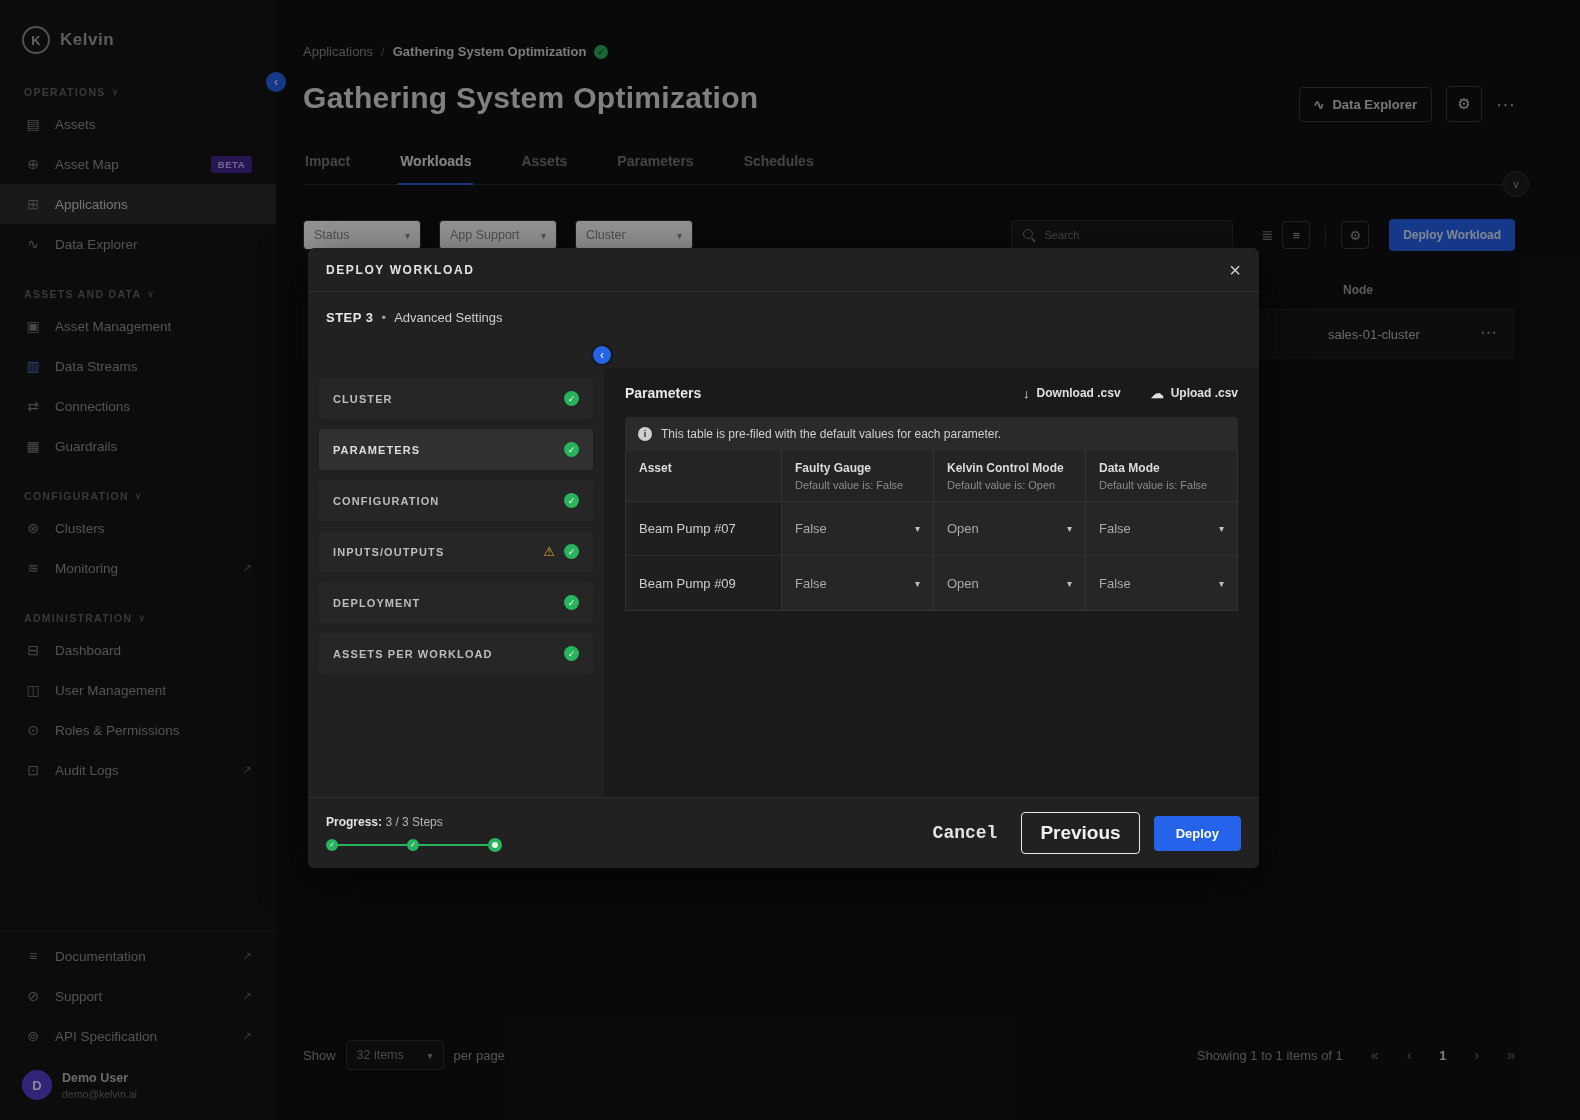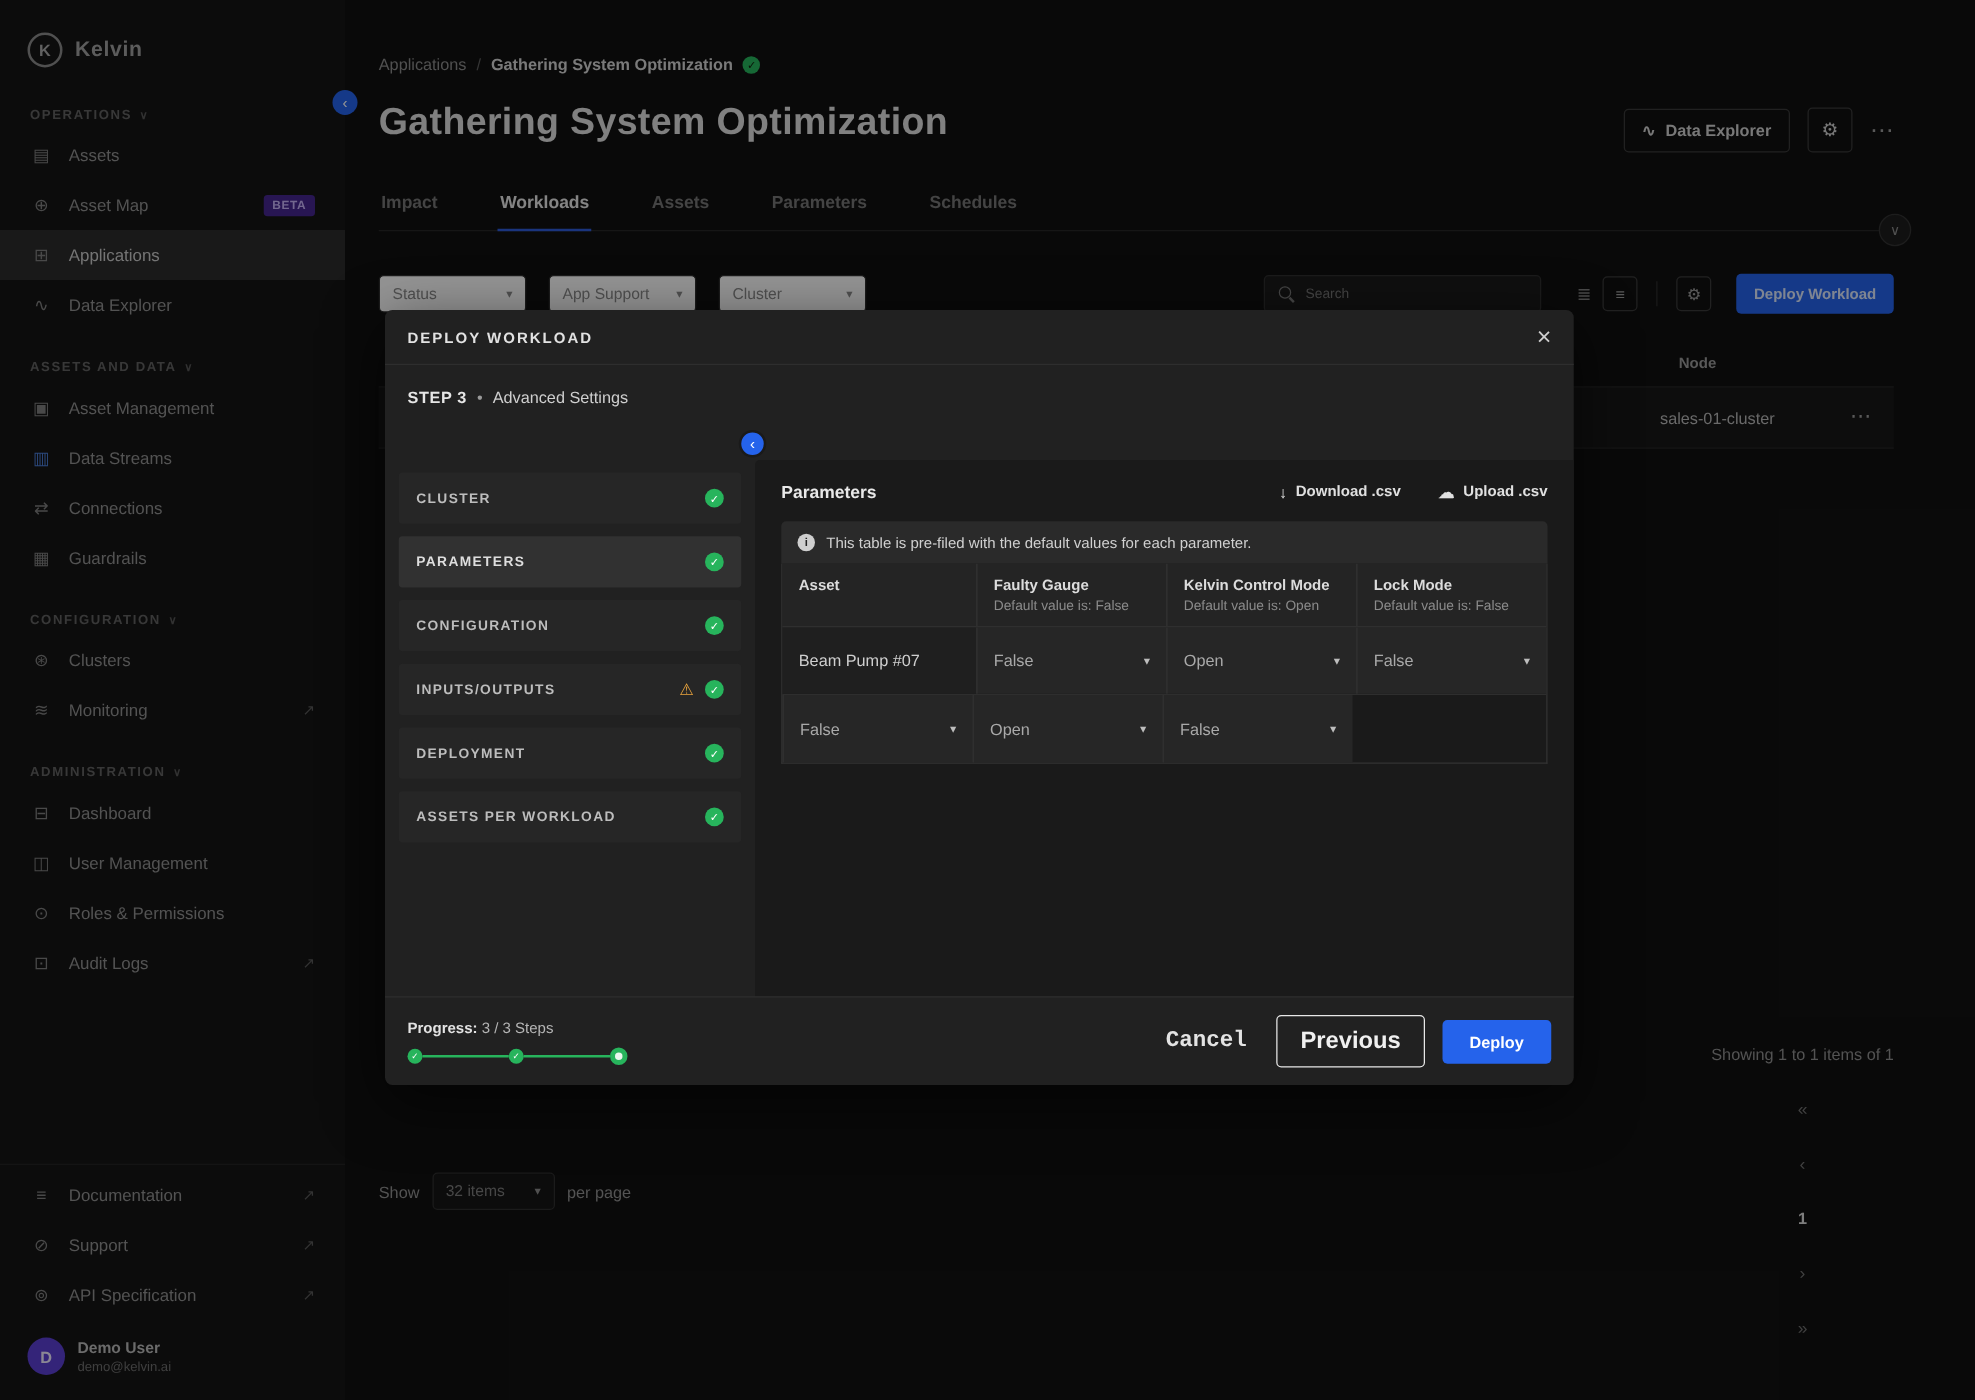--- a/index.html
+++ b/index.html
@@ -62,21 +62,21 @@
 
   .wtable { margin-top:20px; position:relative; }
   .wtable-header { height:38px; position:relative; }
   .wtable-node { position:absolute; left:1040px; top:12px; font-size:12px; font-weight:bold; color:#9a9a9a; }
   .wtable-row { height:50px; background:#181818; border-top:1px solid #242424; border-bottom:1px solid #242424; position:relative; cursor:pointer; }
   .wtable-cell-node { position:absolute; left:1025px; top:17px; font-size:13px; color:#b5b5b5; }
   .wtable-more { position:absolute; right:18px; top:12px; color:#9a9a9a; font-size:17px; background:none; border:none; cursor:pointer; font-family:inherit; }
 
   .page-footer { position:absolute; left:27px; right:65px; bottom:50px; display:flex; align-items:center; font-size:13px; color:#8f8f8f; }
   .ipp-box { margin:0 10px; width:98px; height:30px; border:1px solid #2f2f2f; border-radius:4px; display:flex; align-items:center; justify-content:space-between; padding:0 10px; color:#7a7a7a; font-size:12.5px; cursor:pointer; background:#151515; }
-  .pf-right { margin-left:auto; display:flex; align-items:center; gap:28px;flex-direction:column; }
+  .pf-right { margin-left:auto; display:flex; align-items:center; gap:28px; }
   .pg-btn { color:#6f6f6f; font-size:14px; background:none; border:none; cursor:pointer; font-family:inherit; }
   .pg-current { color:#d8d8d8; font-weight:bold; font-size:13px; }
 
   
   .overlay { position:absolute; inset:0; background:rgba(0,0,0,.42); z-index:10; }
   .modal { position:absolute; left:308px; top:248px; width:951px; height:620px; background:#212121; border-radius:6px; z-index:20; box-shadow:0 14px 48px rgba(0,0,0,.6); }
   .modal-header { height:44px; border-bottom:1px solid #2e2e2e; display:flex; align-items:center; padding:0 18px; }
   .modal-title { font-size:12px; font-weight:bold; letter-spacing:1.6px; color:#e2e2e2; }
   .modal-close { margin-left:auto; background:none; border:none; color:#cfcfcf; font-size:20px; cursor:pointer; line-height:1; font-family:inherit; }
   .modal-steprow { padding:18px 18px 0; display:flex; align-items:center; gap:8px; font-size:13px; }
@@ -430,21 +430,21 @@
           </div>
           <div class="pt-hcell">
             <div class="pt-htitle">Faulty Gauge</div>
             <div class="pt-hsub">Default value is: False</div>
           </div>
           <div class="pt-hcell">
             <div class="pt-htitle">Kelvin Control Mode</div>
             <div class="pt-hsub">Default value is: Open</div>
           </div>
           <div class="pt-hcell">
-            <div class="pt-htitle">Lock Mode</div>
+            <div class="pt-htitle">Data Mode</div>
             <div class="pt-hsub">Default value is: False</div>
           </div>
         </div>
 
         <div class="pt-row">
           <div class="pt-asset">Beam Pump #07</div>
           <div class="pt-select">
             <span>False</span>
             <span class="caret">▾</span>
           </div>
@@ -452,20 +452,21 @@
             <span>Open</span>
             <span class="caret">▾</span>
           </div>
           <div class="pt-select">
             <span>False</span>
             <span class="caret">▾</span>
           </div>
         </div>
 
         <div class="pt-row">
+          <div class="pt-asset">Beam Pump #09</div>
           <div class="pt-select">
             <span>False</span>
             <span class="caret">▾</span>
           </div>
           <div class="pt-select">
             <span>Open</span>
             <span class="caret">▾</span>
           </div>
           <div class="pt-select">
             <span>False</span>

